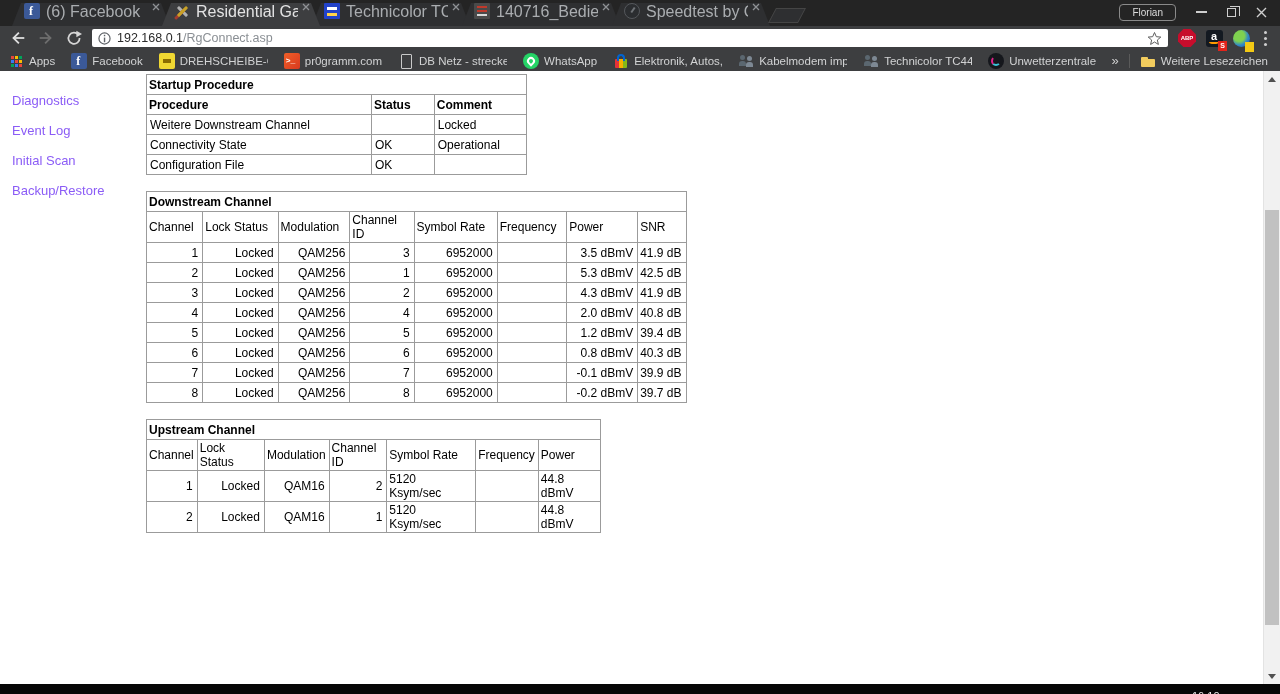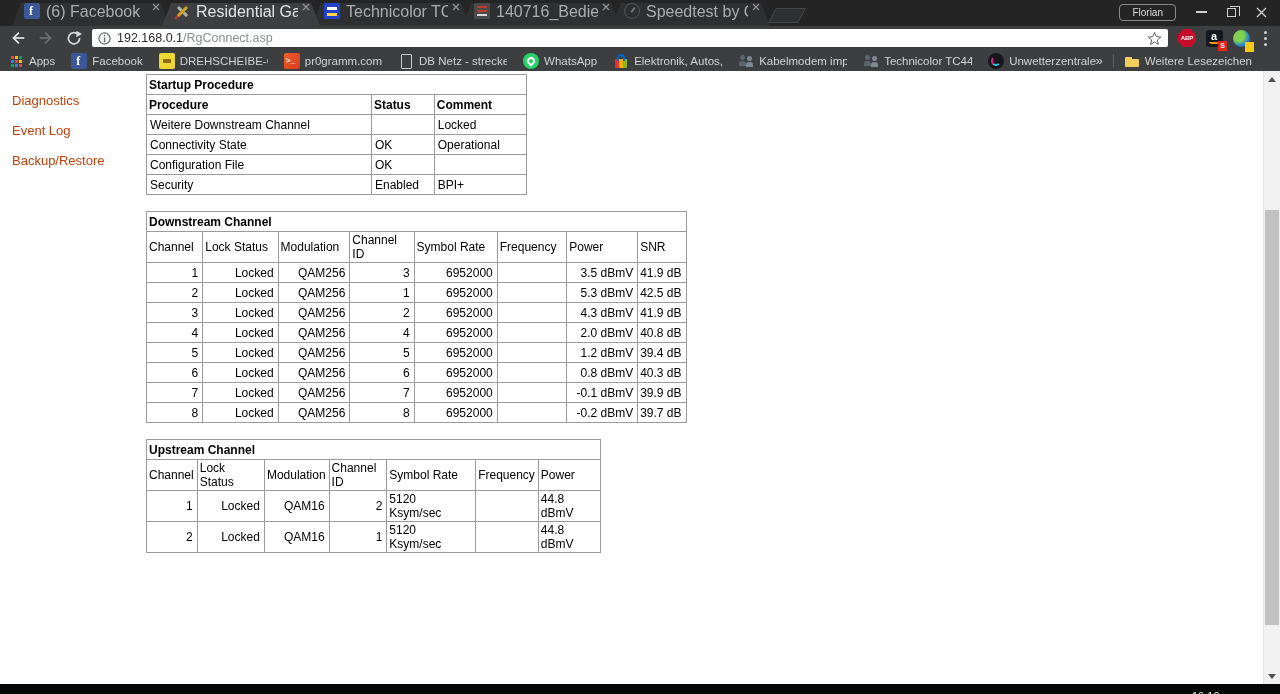--- a/index.html
+++ b/index.html
@@ -98,21 +98,21 @@
   .icon-people::after { content:""; position:absolute; left:1px; top:8px; width:7px; height:5px; border-radius:3px 3px 0 0; background:#5b6770; box-shadow:7px 1px 0 #7d8893; }
   .icon-uwz { background:#15171c; border-radius:50%; }
   .icon-uwz::after { content:""; position:absolute; inset:3px; border:2px solid transparent; border-left-color:#e0218a; border-bottom-color:#39c2d7; border-radius:50%; }
   .icon-folder { }
   .icon-folder::before { content:""; position:absolute; left:1px; top:4px; width:7px; height:3px; background:#f2cc5e; border-radius:1px 1px 0 0; }
   .icon-folder::after { content:""; position:absolute; left:1px; top:6px; width:14px; height:8px; background:#f2cc5e; border-radius:1px; }
 
   
   .content { position:relative; height:613px; background:#fff; overflow:hidden; }
   .sidebar { position:absolute; left:0; top:14px; width:146px; }
-  .side-item { height:30px; padding-left:12px; font-size:13px; color:#c2410c; display:flex; align-items:center; cursor:pointer; }
+  .side-item { height:30px; padding-left:12px; font-size:13px; color:#8b5cf6; display:flex; align-items:center; cursor:pointer; }
   .main { position:absolute; left:146px; top:3px; }
 
   table { border-collapse:collapse; font-size:12px; color:#000; margin-bottom:16px; }
   th, td { border:1px solid #9b9b9b; height:20px; padding:1px 3px; }
   th { text-align:left; padding-left:2px; }
   .tbl-title { font-weight:bold; text-align:left !important; padding-left:2px; }
 
   .tbl-startup { width:381px; }
   .tbl-startup th:nth-child(1){ width:222px; } .tbl-startup th:nth-child(2){ width:62px; } .tbl-startup th:nth-child(3){ width:91px; }
 
@@ -299,34 +299,37 @@
     <span class="bm-label">Technicolor TC4400 D</span>
   </span>
         <span class="bm-item">
     <span class="bm-icon icon-uwz"></span>
     <span class="bm-label">Unwetterzentrale Deu</span>
   </span>
       </span>
     <span class="bm-right">
       <span class="bm-chevron">»</span>
       <span class="bm-sep"></span>
-      <span class="bm-item" style="margin-right:20px;">
+      <span class="bm-item" style="margin-right:4px;">
         <span class="bm-icon icon-folder"></span>
         <span>Weitere Lesezeichen</span>
       </span>
     </span>
   </div>
 
   <div class="content">
     <div class="sidebar">
         <div class="side-item">
     <span>Diagnostics</span>
   </div>
         <div class="side-item">
     <span>Event Log</span>
+  </div>
+        <div class="side-item">
+    <span>Initial Scan</span>
   </div>
         <div class="side-item">
     <span>Backup/Restore</span>
   </div>
       </div>
     <div class="main">
       <div>
           <table class="tbl-startup">
             <tbody>
               <tr>
@@ -344,25 +347,20 @@
               </tr>
               <tr>
                 <td>Connectivity State</td>
                 <td>OK</td>
                 <td>Operational</td>
               </tr>
               <tr>
                 <td>Configuration File</td>
                 <td>OK</td>
                 <td></td>
-              </tr>
-              <tr>
-                <td>Security</td>
-                <td>Enabled</td>
-                <td>BPI+</td>
               </tr>
             </tbody>
           </table>
         </div>
       <div>
           <table class="tbl-down">
             <tbody>
               <tr>
                 <td colspan="8" class="tbl-title">Downstream Channel</td>
               </tr>

